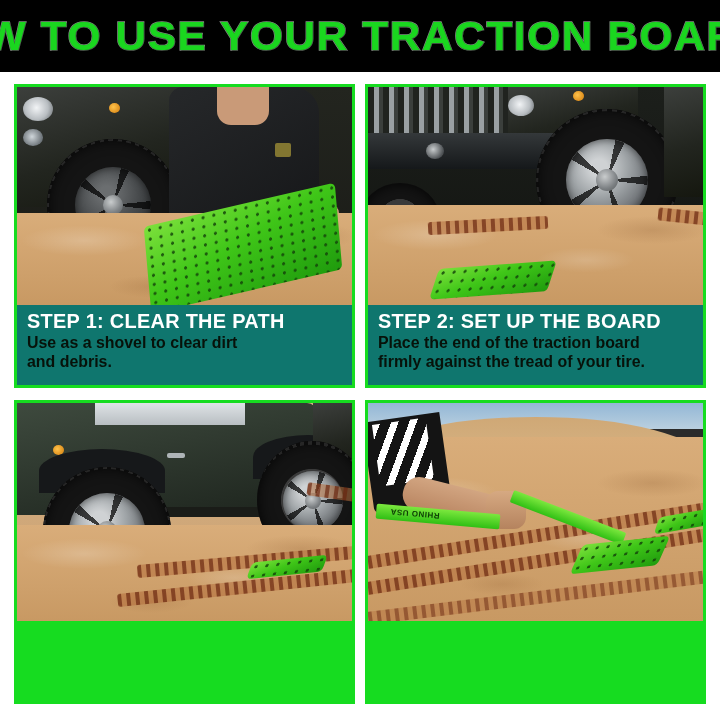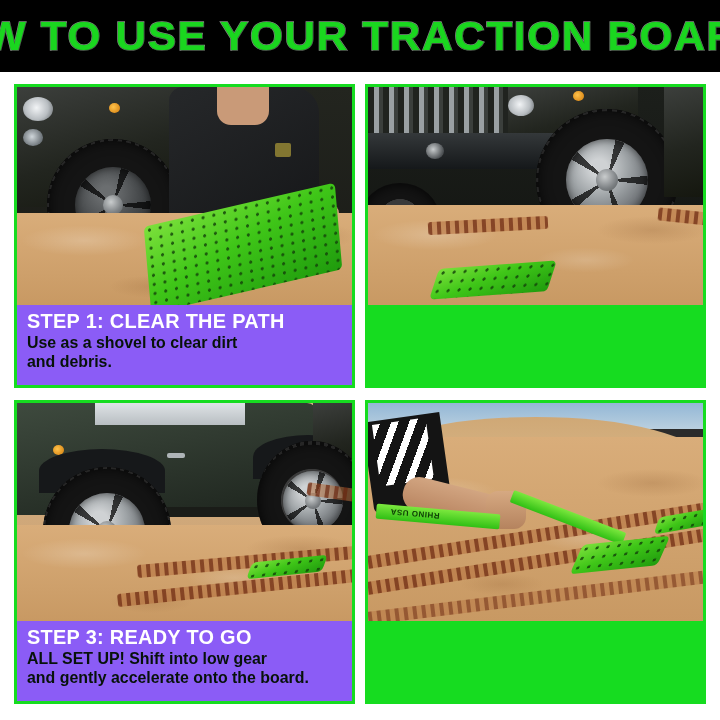--- a/index.html
+++ b/index.html
@@ -66,21 +66,21 @@
     overflow: hidden;
   }
   .photo {
     position: relative;
     width: 100%;
     height: 218px;
     overflow: hidden;
     background: #2b2b2b;
   }
   .caption {
-    background: #8b5cf6;
+    background: #0f766e;
     padding: 6px 8px 8px 10px;
     flex: 1;
   }
   .cap-head {
     color: #ffffff;
     font-weight: bold;
     font-size: 19.5px;
     letter-spacing: 0.3px;
     line-height: 1.05;
     white-space: nowrap;
@@ -367,20 +367,27 @@
 
       <div class="sand" style="height:100px;"></div>
       <div class="track" style="left:60px;top:132px;width:120px;transform:rotate(-3deg);"></div>
       <div class="track" style="left:290px;top:124px;width:70px;transform:rotate(6deg);"></div>
 
       <div class="board" style="left:66px;top:178px;width:118px;height:30px;transform:rotate(-4deg) skewX(-22deg);">
         <div class="studs"></div>
       </div>
     </div>
 
+    <div class="caption">
+      <div class="cap-head">STEP 2: SET UP THE BOARD</div>
+      <div class="cap-body">
+        <span>Place the end of the traction board</span>
+        <span>firmly against the tread of your tire.</span>
+      </div>
+    </div>
   </div>
 
   <div class="panel">
     <div class="photo">
       <div class="p3-sky"></div>
 
       <div class="p3-body"></div>
       <div class="p3-window"></div>
       <div class="p3-handle"></div>
       <div class="marker" style="left:36px;top:42px;"></div>
@@ -406,27 +413,20 @@
       <div class="sand" style="height:96px;"></div>
       <div class="track" style="left:120px;top:152px;width:230px;transform:rotate(-5deg);"></div>
       <div class="track" style="left:100px;top:178px;width:250px;transform:rotate(-6deg);"></div>
       <div class="track" style="left:290px;top:84px;width:70px;transform:rotate(8deg);"></div>
 
       <div class="board" style="left:232px;top:156px;width:76px;height:16px;transform:rotate(-6deg) skewX(-26deg);">
         <div class="studs"></div>
       </div>
     </div>
 
-    <div class="caption">
-      <div class="cap-head">STEP 3: READY TO GO</div>
-      <div class="cap-body">
-        <span>ALL SET UP! Shift into low gear</span>
-        <span>and gently accelerate onto the board.</span>
-      </div>
-    </div>
   </div>
 
   <div class="panel">
     <div class="photo">
       <div class="p4-sky"></div>
       <div class="p4-dunes"></div>
 
       <div class="sand" style="top:34px;height:184px;"></div>
 
       <div class="track" style="left:-20px;top:126px;width:380px;transform:rotate(-9deg);"></div>

